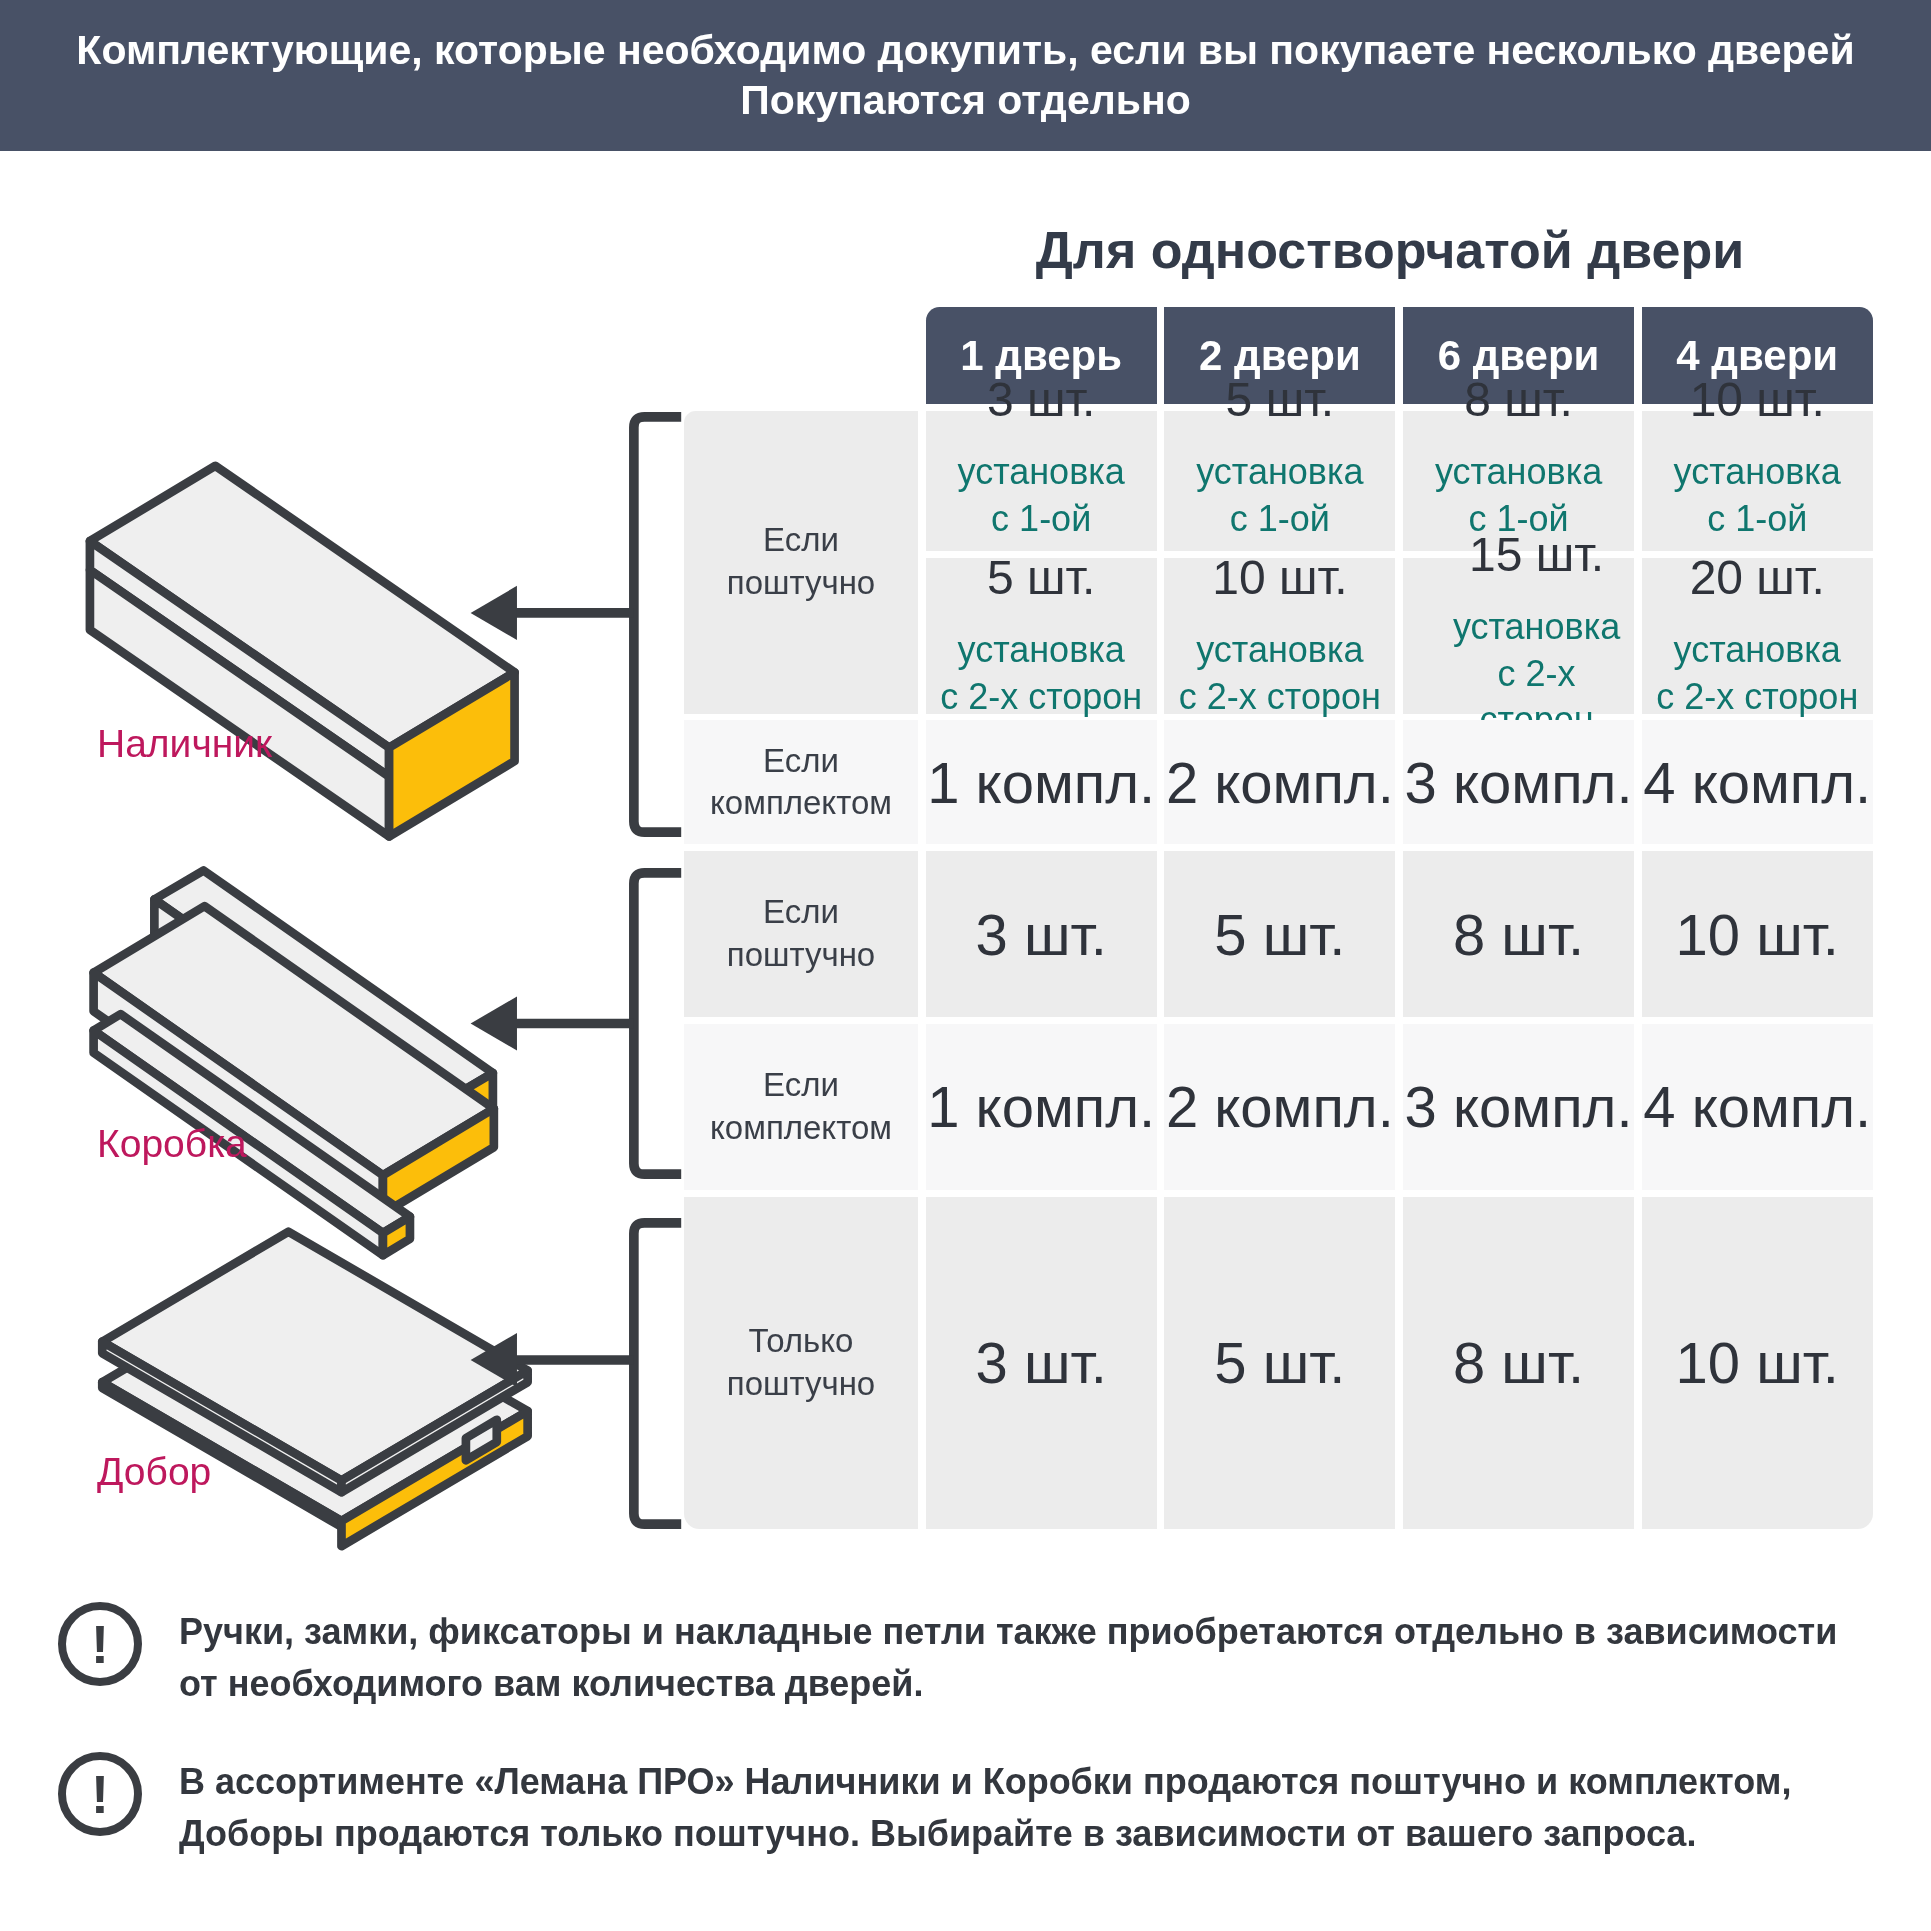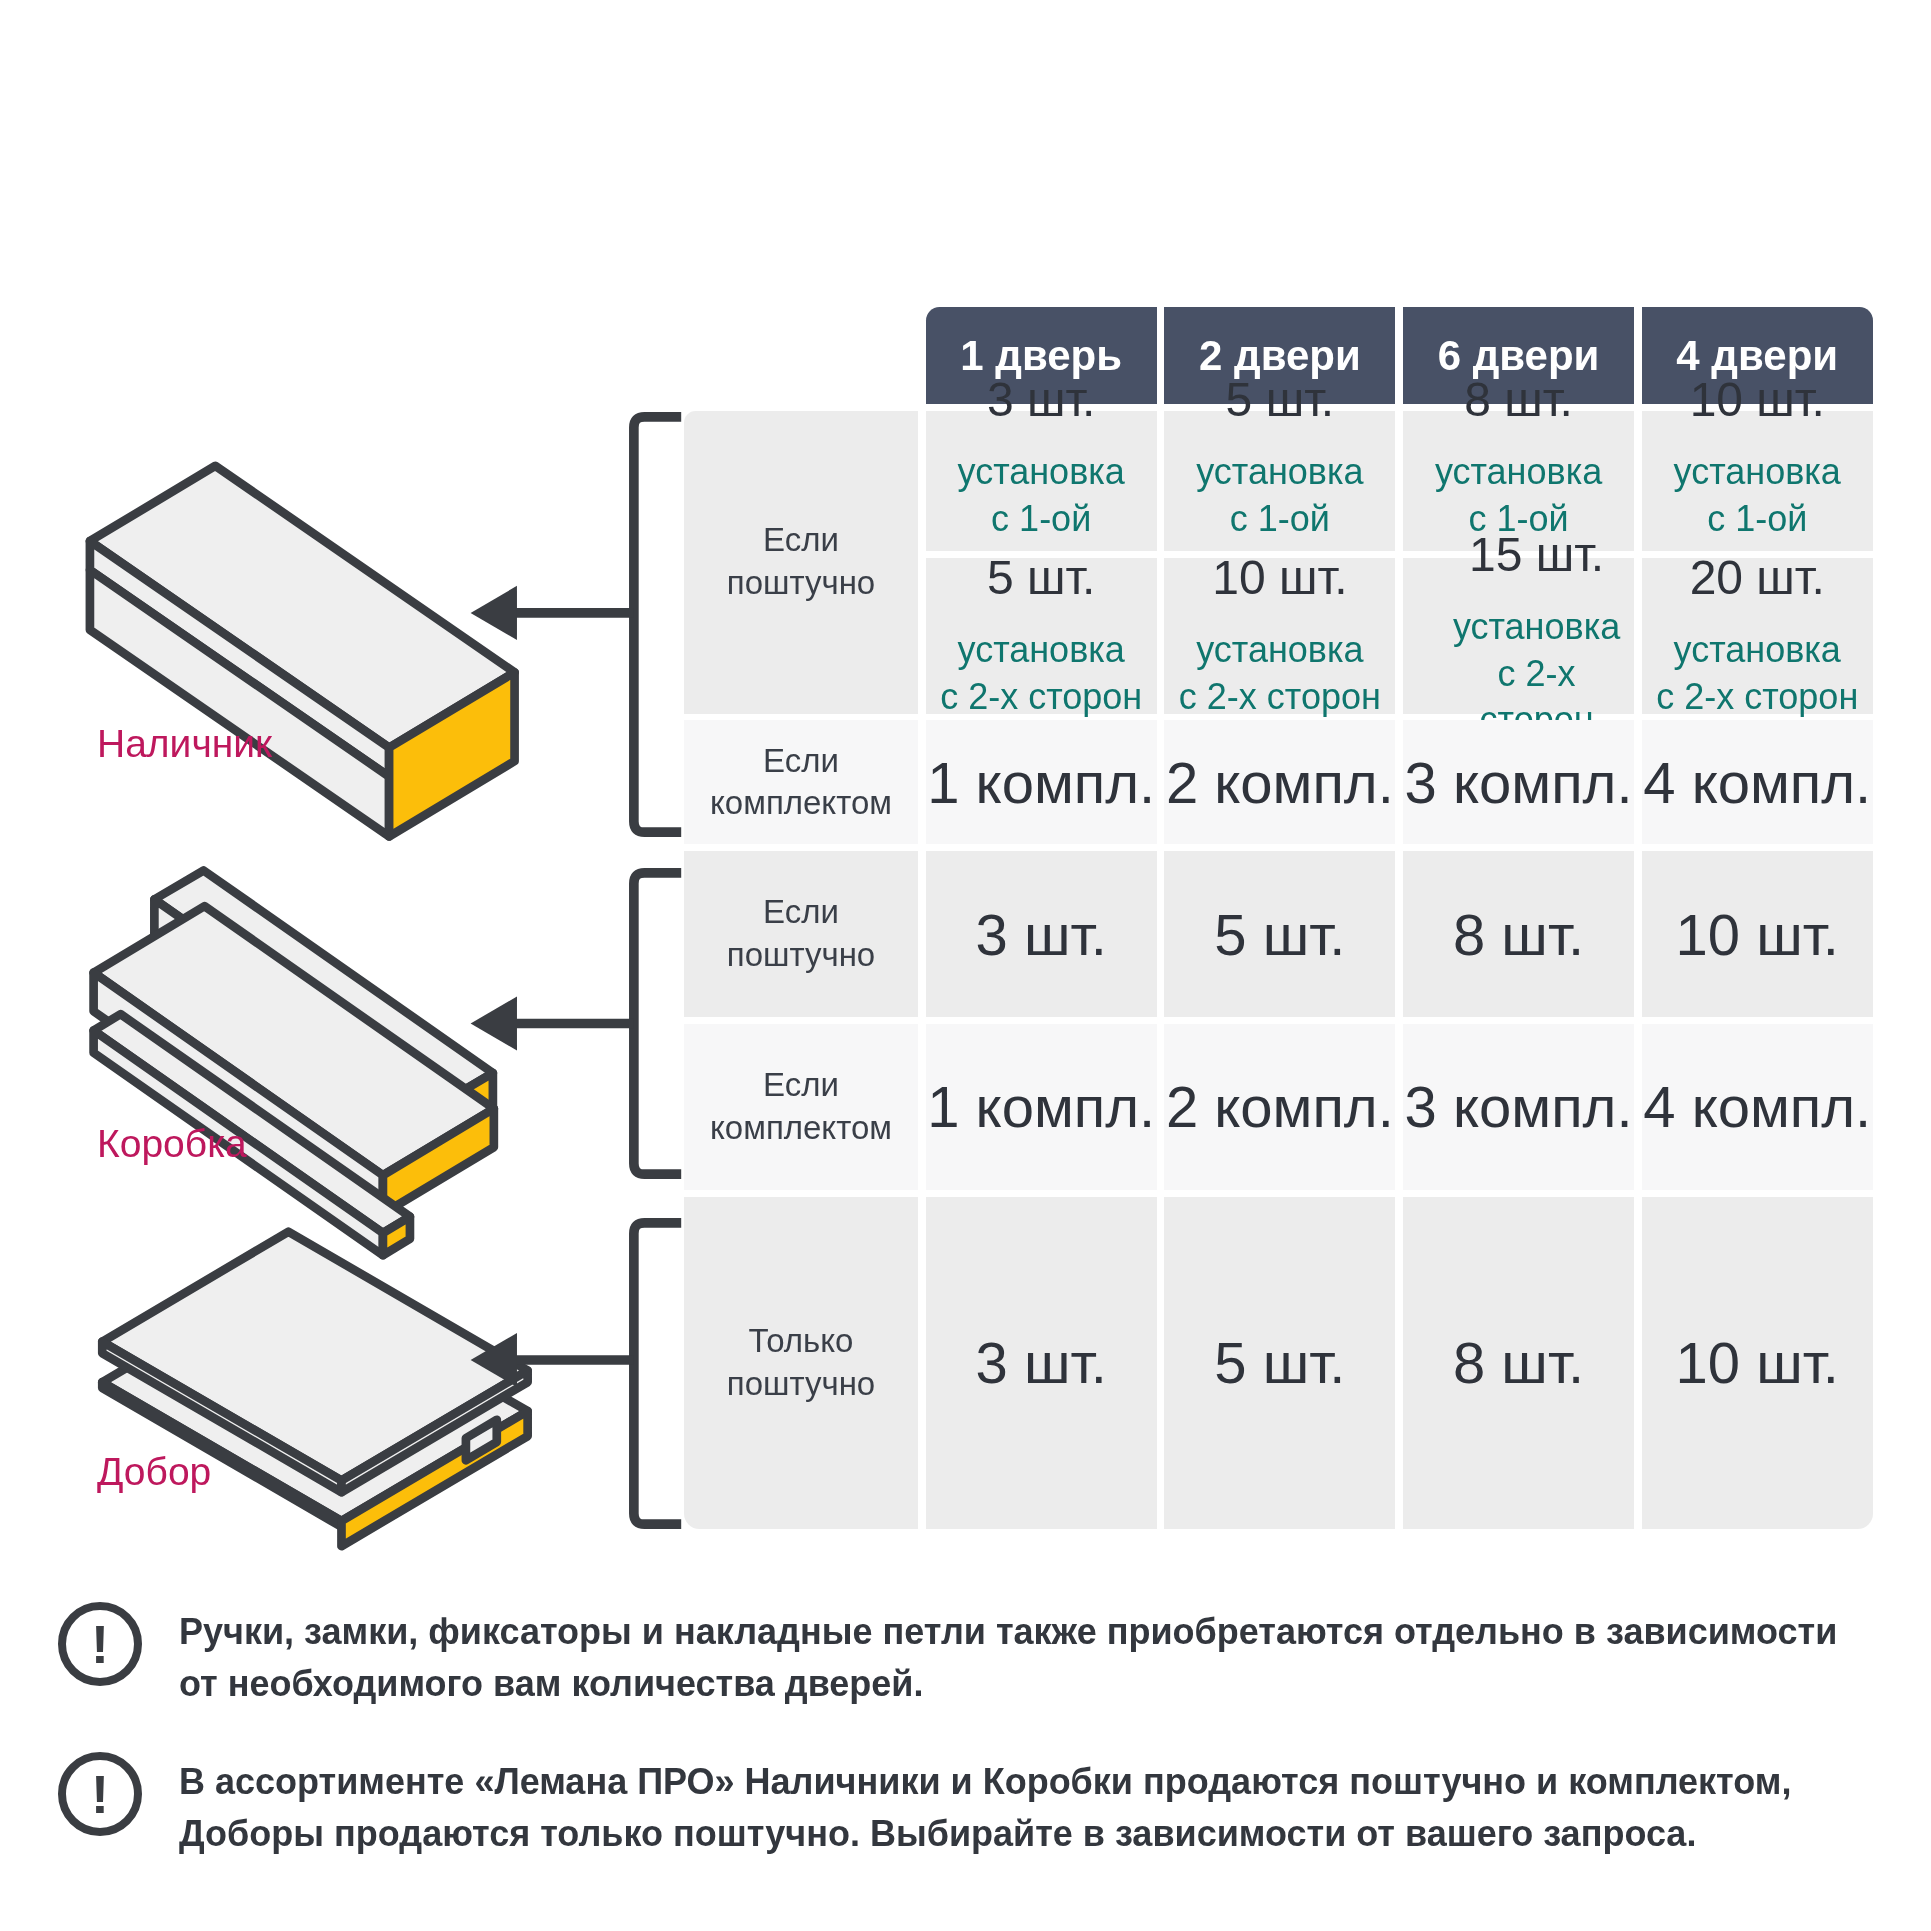--- a/index.html
+++ b/index.html
@@ -60,21 +60,26 @@
   .note-text{
     margin-left:37px;font-size:36px;font-weight:600;color:#33373E;
     line-height:52px;white-space:pre-line;padding-top:3.9px;
   }
 </style>
 </head>
 <body>
 
 <div class="page">
 
-
+  <div class="banner">
+    <div class="line1">Комплектующие, которые необходимо докупить, если вы покупаете несколько дверей</div>
+    <div class="line2">Покупаются отдельно</div>
+  </div>
+
+  <div class="table-title">Для одностворчатой двери</div>
 
   <svg class="illus" style="left:82px;top:433px;" width="454" height="415" viewBox="0 0 470 430">
     <g stroke="#3A3D42" stroke-width="9" stroke-linejoin="round" fill="#EFEFEF">
       <polygon points="8,112 138,34 448,248 318,326"></polygon>
       <polygon points="8,112 318,326 318,356 8,142"></polygon>
       <polygon points="8,142 318,356 318,418 8,204"></polygon>
       <polygon fill="#FCBE0A" points="318,326 448,248 448,340 318,418"></polygon>
     </g>
   </svg>
   <div class="illus-label" style="left:97px;top:722px;">Наличник</div>

